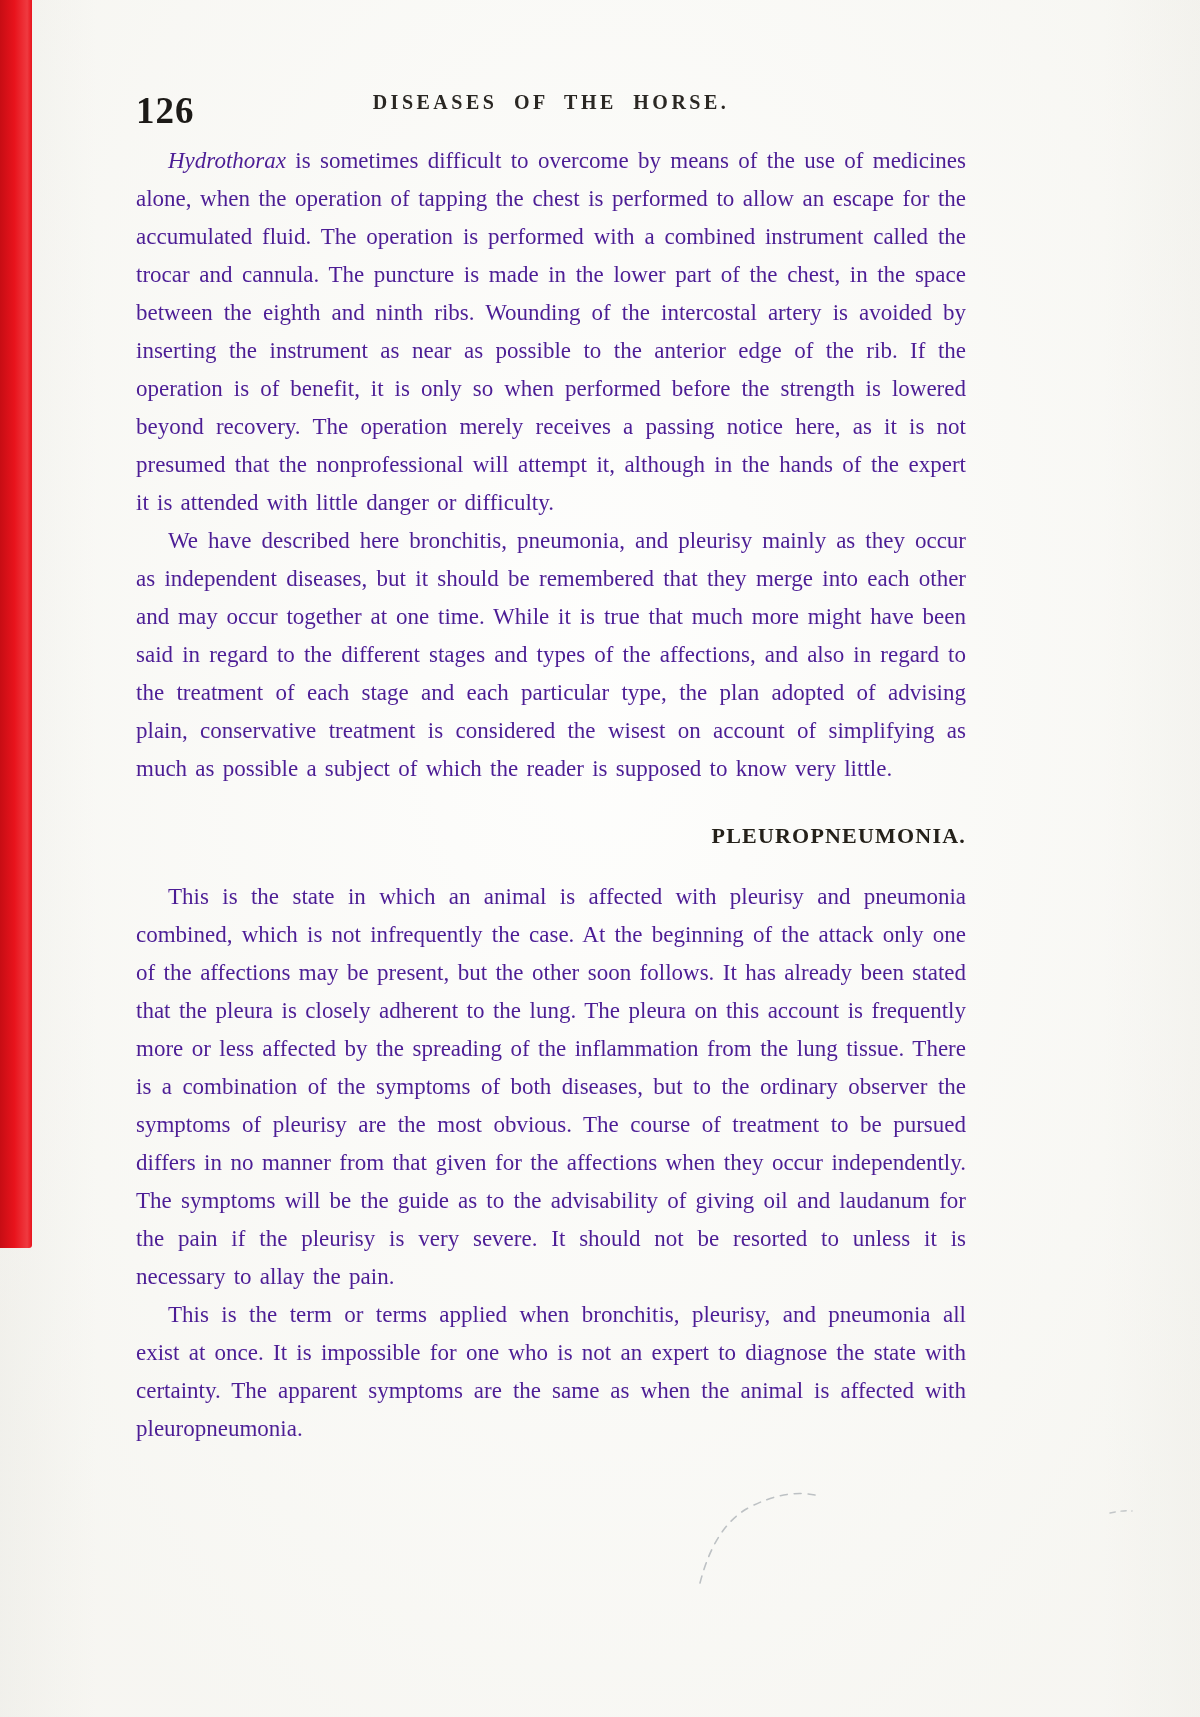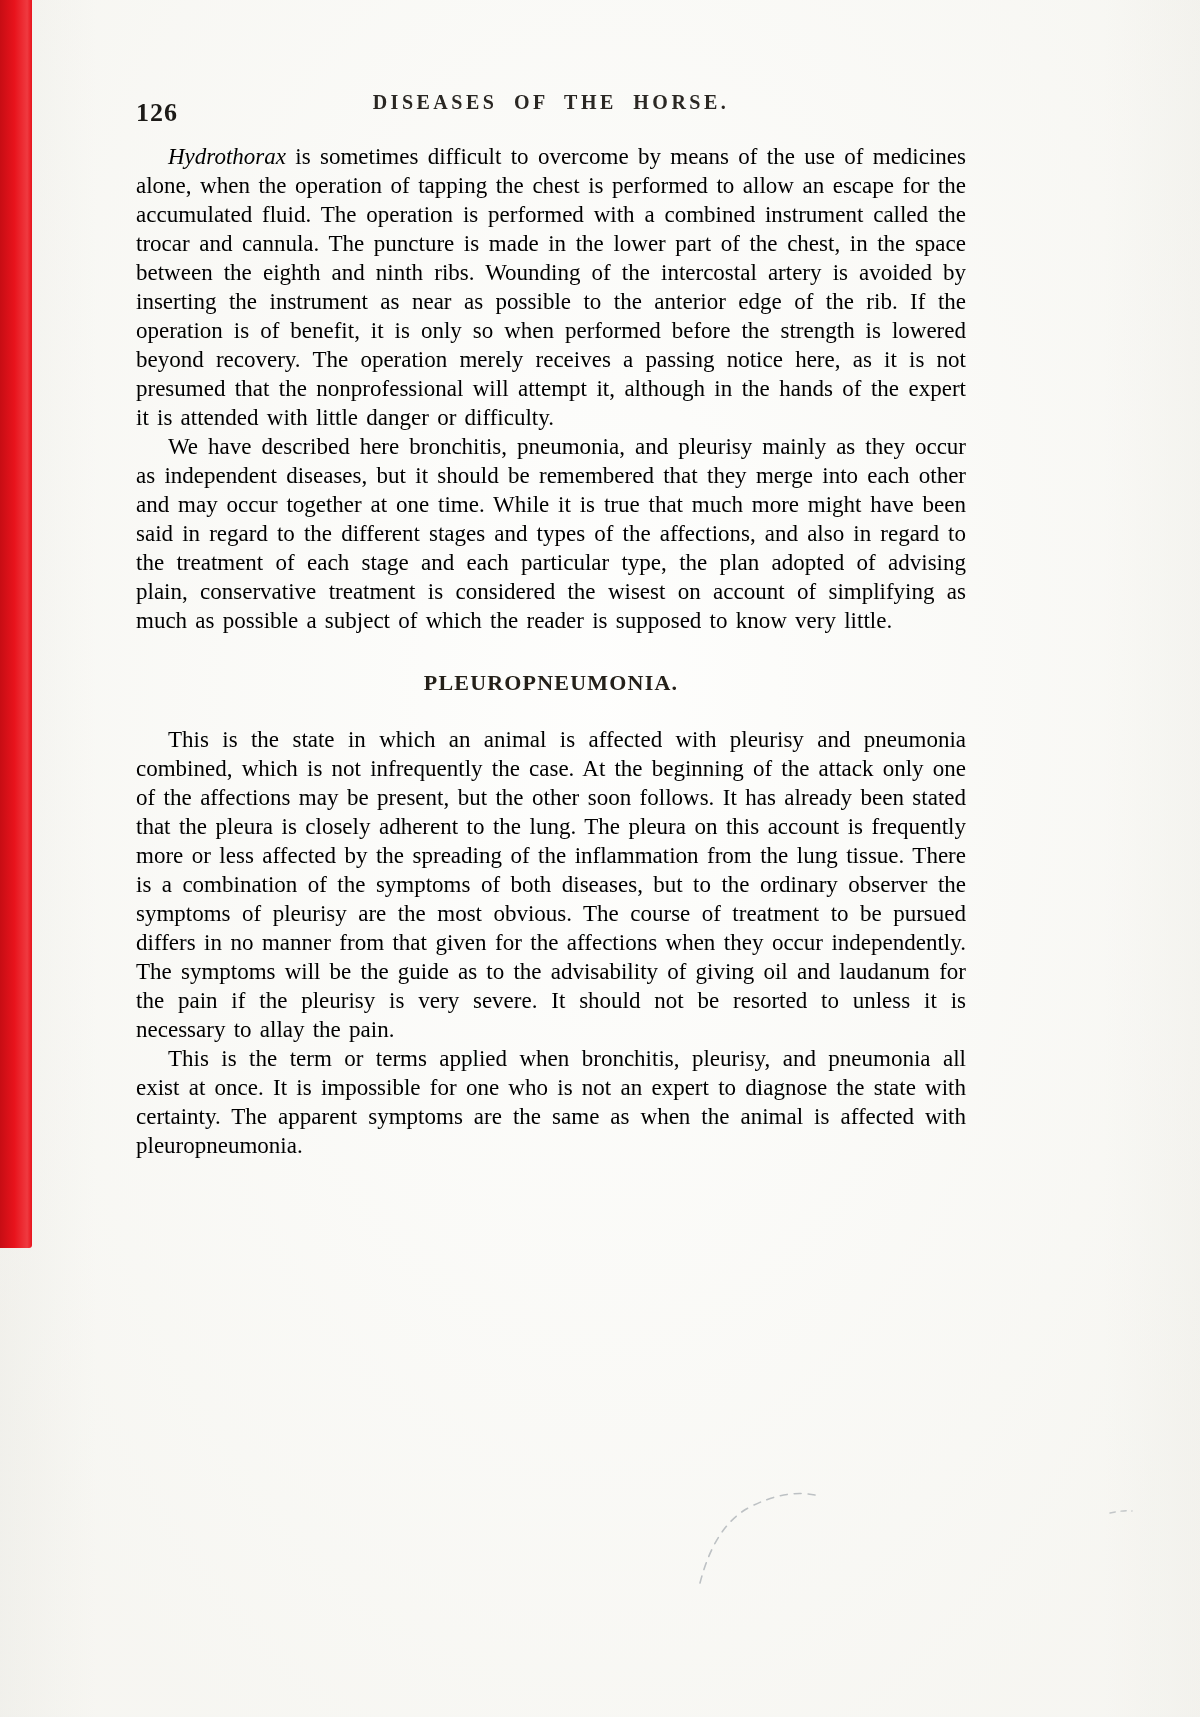--- a/index.html
+++ b/index.html
@@ -47,50 +47,50 @@
   .pagehead {
     position: relative;
     text-align: center;
     height: 44px;
     margin-bottom: 14px;
   }
 
   .pagenum {
     position: absolute;
     left: 0;
-    top: 14px;
-    font-size: 26px;
+    top: 5px;
+    font-size: 37px;
     font-weight: bold;
     letter-spacing: 1px;
   }
 
   .running-title {
     display: inline-block;
     padding-top: 7px;
     font-size: 20px;
     font-weight: bold;
     letter-spacing: 3.5px;
     word-spacing: 8px;
     color: #2a2723;
   }
 
   .para {
     font-size: 23px;
-    line-height: 29px;
+    line-height: 38px;
     text-align: justify;
     word-spacing: 2.5px;
-    color: #000000;
+    color: #4c1d95;
   }
 
   .para.indent { text-indent: 32px; }
 
   .para i { font-style: italic; }
 
   .section-heading {
-    text-align: center;
+    text-align: right;
     font-size: 22px;
     font-weight: bold;
     letter-spacing: 1.2px;
     color: #242019;
     margin-top: 35px;
     margin-bottom: 29px;
   }
 
   .pencil-mark {
     position: absolute;

